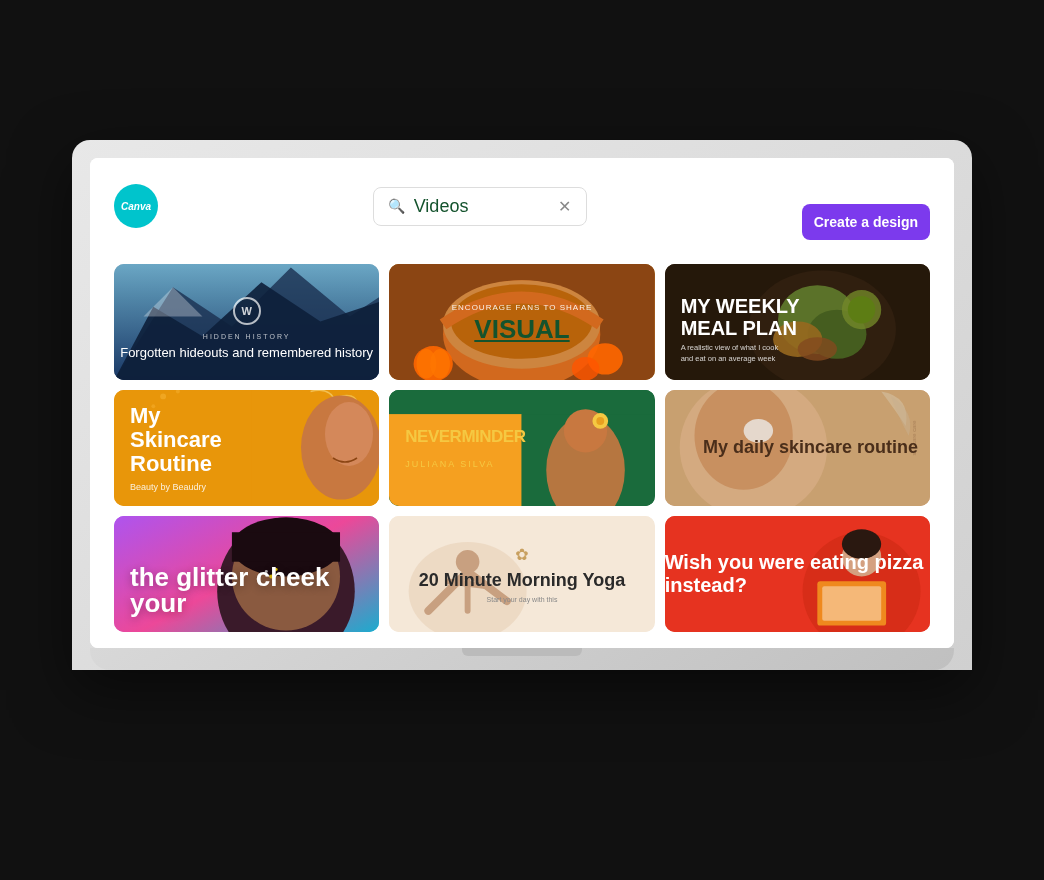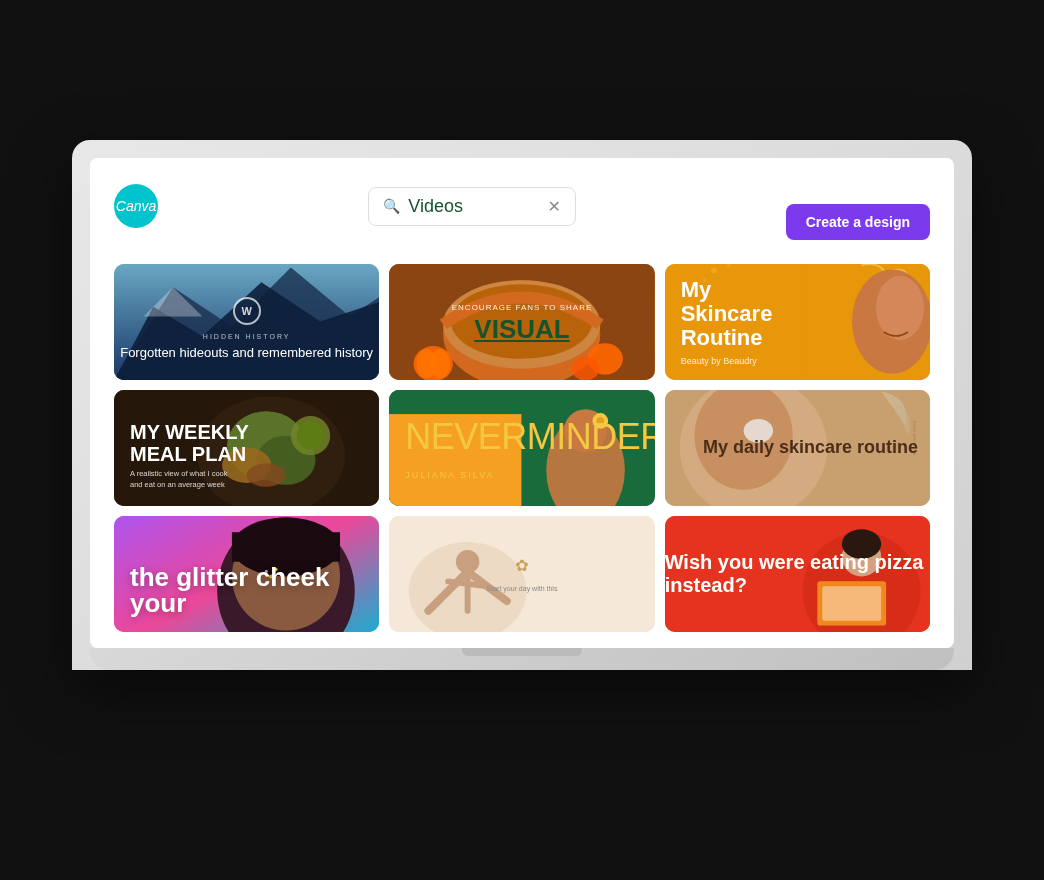--- a/index.html
+++ b/index.html
@@ -62,22 +62,22 @@
 
     .logo {
       width: 44px;
       height: 44px;
       background: #00c4cc;
       border-radius: 50%;
       display: flex;
       align-items: center;
       justify-content: center;
       color: white;
-      font-size: 14px;
-      font-weight: 400;
+      font-size: 10px;
+      font-weight: 700;
       font-style: italic;
       flex-shrink: 0;
       text-align: right;
     }
 
     .search-bar {
       display: flex;
       align-items: center;
       background: #fff;
       border: 1.5px solid #ddd;
@@ -107,21 +107,21 @@
       color: #888;
       font-size: 16px;
       cursor: pointer;
     }
 
     .create-btn {
       background: #7c3aed;
       color: white;
       border: none;
       border-radius: 8px;
-      padding: 10px 20px;
+      padding: 10px 12px;
       font-size: 14px;
       font-weight: 600;
       cursor: pointer;
       white-space: nowrap;
       margin-top: 32px;
     }
 
     
     .video-grid {
       display: grid;
@@ -288,22 +288,22 @@
       position: absolute;
       inset: 0;
       display: flex;
       flex-direction: column;
       justify-content: center;
       align-items: flex-start;
       padding: 16px;
     }
     .neverminder-title {
       color: #f5c842;
-      font-size: 36px;
-      font-weight: 400;
+      font-size: 17px;
+      font-weight: 700;
       letter-spacing: -0.5px;
     }
     .neverminder-name {
       color: #f5c842;
       font-size: 9px;
       letter-spacing: 2px;
       margin-top: 12px;
     }
 
     
@@ -471,20 +471,42 @@
             <ellipse cx="200" cy="120" rx="14" ry="12" fill="#FF5500" opacity="0.8"></ellipse>
           </svg>
           <div class="card-pie-content">
             <div class="pie-small-text">Encourage fans to share</div>
             <div class="pie-big-text">
               <span>VISUAL</span><br>
             </div>
           </div>
         </div>
 
+        <div class="card card-meal">
+          <svg style="position:absolute;inset:0;width:100%;height:100%" viewBox="0 0 270 145" preserveAspectRatio="xMidYMid slice">
+            <rect width="270" height="145" fill="#3a2510"></rect>
+
+            <ellipse cx="160" cy="80" rx="75" ry="60" fill="#4a3018"></ellipse>
+
+            <ellipse cx="155" cy="70" rx="40" ry="35" fill="#8db040"></ellipse>
+            <ellipse cx="175" cy="85" rx="30" ry="25" fill="#6a9030"></ellipse>
+
+            <circle cx="200" cy="60" r="20" fill="#b0d040" opacity="0.8"></circle>
+            <circle cx="200" cy="60" r="14" fill="#90c020"></circle>
+
+            <ellipse cx="135" cy="90" rx="25" ry="18" fill="#e8a030" opacity="0.9"></ellipse>
+            <ellipse cx="155" cy="100" rx="20" ry="12" fill="#c87030" opacity="0.8"></ellipse>
+          </svg>
+          <div class="card-meal-overlay"></div>
+          <div class="card-meal-content">
+            <div class="meal-title">MY WEEKLY<br>MEAL PLAN</div>
+            <div class="meal-subtitle">A realistic view of what I cook<br>and eat on an average week</div>
+          </div>
+        </div>
+
         <div class="card card-skincare">
 
           <svg style="position:absolute;inset:0;width:100%;height:100%" viewBox="0 0 270 145" preserveAspectRatio="xMidYMid slice">
             <rect width="270" height="145" fill="#e8960a"></rect>
 
             <rect x="140" y="0" width="130" height="145" fill="#e8960a"></rect>
 
             <circle cx="50" cy="20" r="3" fill="#f5b030" opacity="0.6"></circle>
             <circle cx="65" cy="15" r="2" fill="#f5b030" opacity="0.5"></circle>
             <circle cx="40" cy="30" r="2" fill="#f5b030" opacity="0.5"></circle>
@@ -497,42 +519,20 @@
             <svg viewBox="0 0 100 145" style="width:100%;height:100%">
               <ellipse cx="65" cy="72" rx="50" ry="65" fill="#c87840"></ellipse>
               <ellipse cx="75" cy="55" rx="30" ry="40" fill="#d4885a"></ellipse>
 
               <path d="M55,85 Q70,95 85,85" stroke="#8B4513" stroke-width="2" fill="none"></path>
             </svg>
           </div>
           <div class="card-skincare-content">
             <div class="skincare-title">My<br>Skincare<br>Routine</div>
             <div class="skincare-subtitle">Beauty by Beaudry</div>
-          </div>
-        </div>
-
-        <div class="card card-meal">
-          <svg style="position:absolute;inset:0;width:100%;height:100%" viewBox="0 0 270 145" preserveAspectRatio="xMidYMid slice">
-            <rect width="270" height="145" fill="#3a2510"></rect>
-
-            <ellipse cx="160" cy="80" rx="75" ry="60" fill="#4a3018"></ellipse>
-
-            <ellipse cx="155" cy="70" rx="40" ry="35" fill="#8db040"></ellipse>
-            <ellipse cx="175" cy="85" rx="30" ry="25" fill="#6a9030"></ellipse>
-
-            <circle cx="200" cy="60" r="20" fill="#b0d040" opacity="0.8"></circle>
-            <circle cx="200" cy="60" r="14" fill="#90c020"></circle>
-
-            <ellipse cx="135" cy="90" rx="25" ry="18" fill="#e8a030" opacity="0.9"></ellipse>
-            <ellipse cx="155" cy="100" rx="20" ry="12" fill="#c87030" opacity="0.8"></ellipse>
-          </svg>
-          <div class="card-meal-overlay"></div>
-          <div class="card-meal-content">
-            <div class="meal-title">MY WEEKLY<br>MEAL PLAN</div>
-            <div class="meal-subtitle">A realistic view of what I cook<br>and eat on an average week</div>
           </div>
         </div>
 
         <div class="card card-neverminder">
           <svg style="position:absolute;inset:0;width:100%;height:100%" viewBox="0 0 270 145" preserveAspectRatio="xMidYMid slice">
 
             <rect width="270" height="145" fill="#1a6b3c"></rect>
 
             <rect x="0" y="0" width="270" height="38" fill="#1a6b3c"></rect>
             <rect x="0" y="38" width="135" height="107" fill="#f5a020"></rect>
@@ -610,20 +610,22 @@
             <line x1="80" y1="70" x2="120" y2="100" stroke="#c8a080" stroke-width="8" stroke-linecap="round"></line>
 
             <line x1="80" y1="70" x2="80" y2="110" stroke="#c8a080" stroke-width="6" stroke-linecap="round"></line>
 
             <line x1="60" y1="80" x2="100" y2="85" stroke="#c8a080" stroke-width="6" stroke-linecap="round"></line>
 
             <circle cx="80" cy="60" r="12" fill="#c8a080"></circle>
           </svg>
           <div class="card-yoga-content">
             <div class="yoga-icon">✿</div>
+            <div class="yoga-title">20 Minute
+Morning Yoga</div>
             <div class="yoga-subtitle">Start your day with this</div>
           </div>
         </div>
 
         <div class="card card-pizza">
           <svg style="position:absolute;inset:0;width:100%;height:100%" viewBox="0 0 270 145" preserveAspectRatio="xMidYMid slice">
             <rect width="270" height="145" fill="#e63320"></rect>
 
             <ellipse cx="200" cy="90" rx="60" ry="60" fill="#c82810" opacity="0.5"></ellipse>
 

